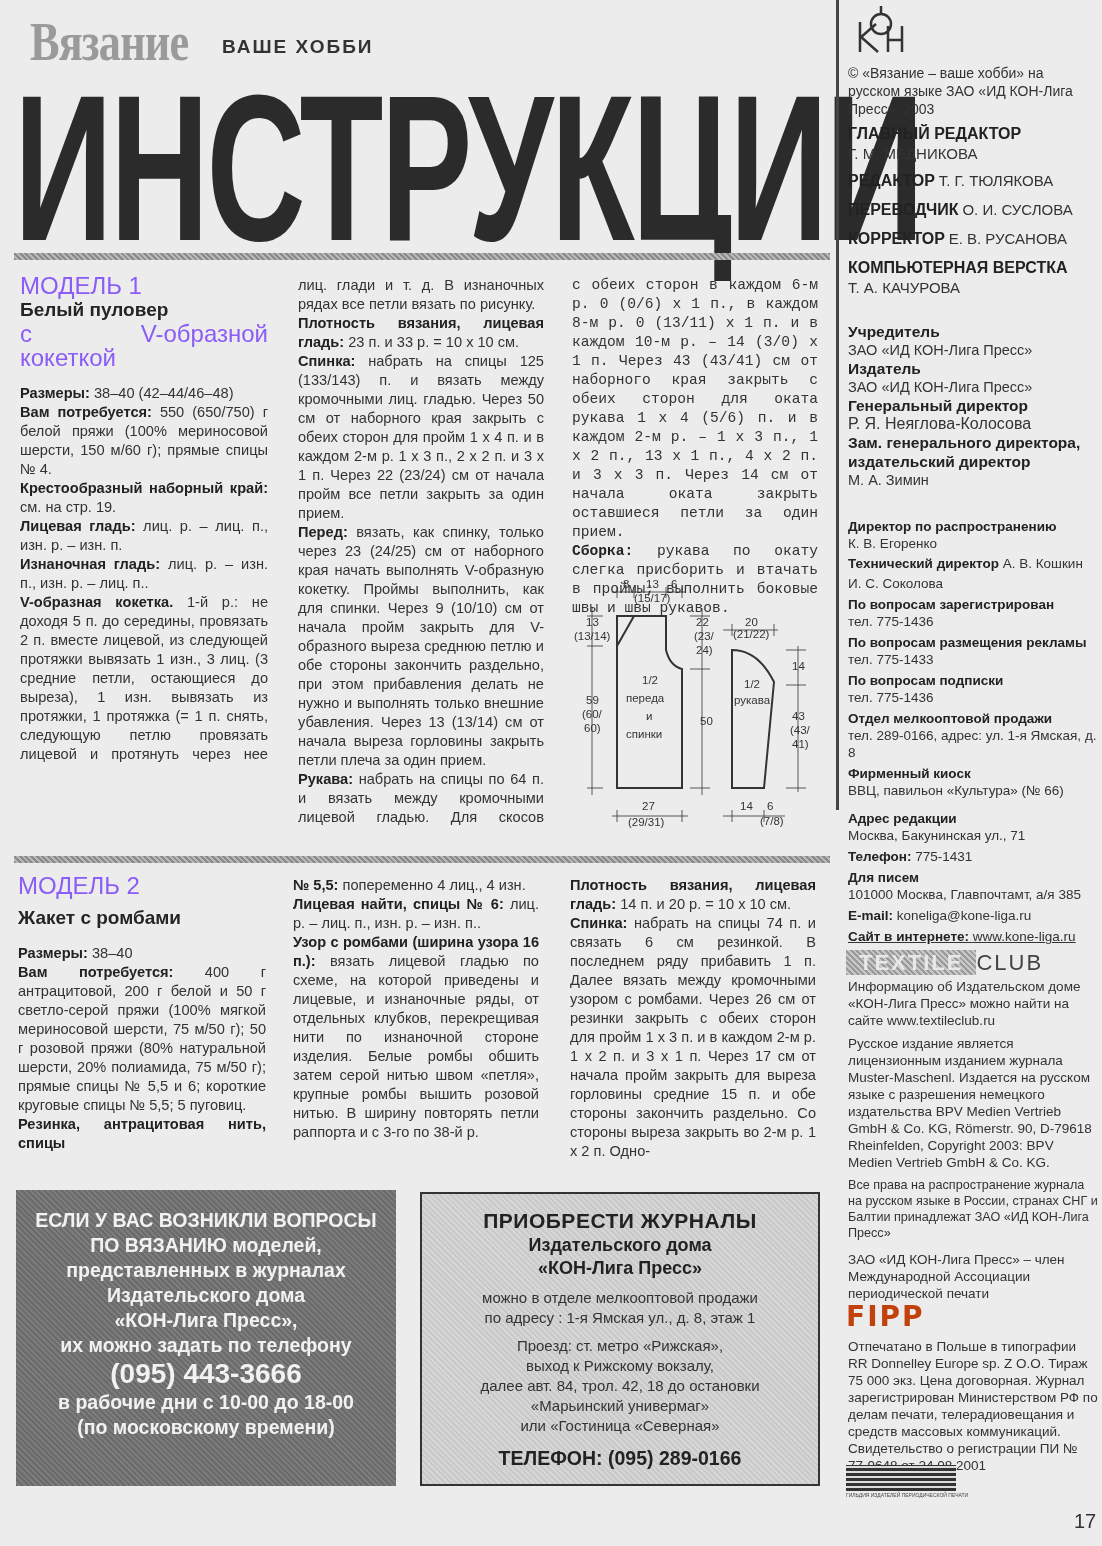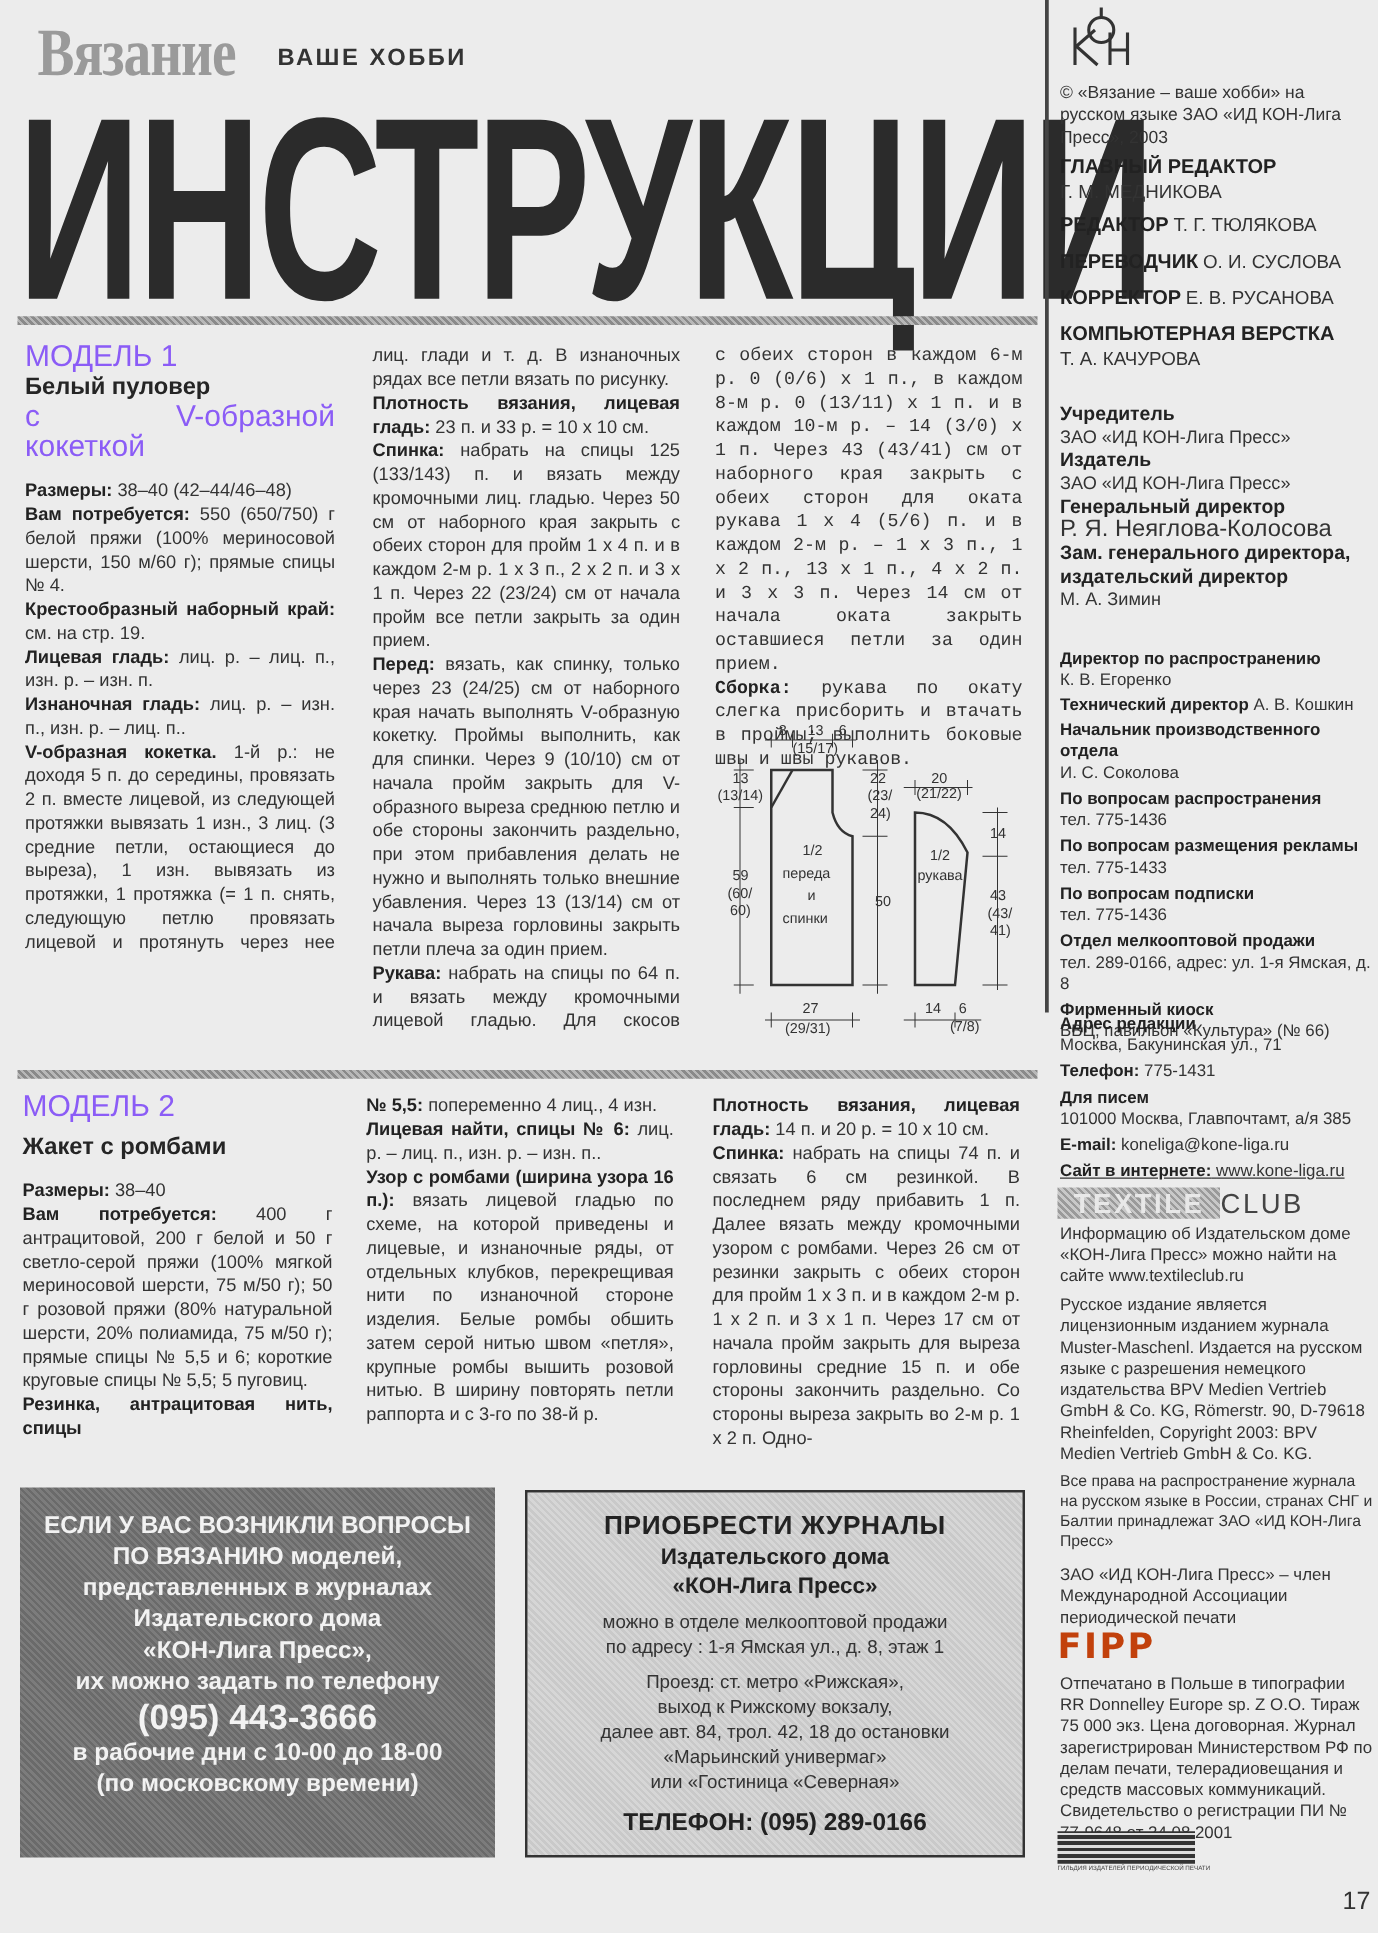--- a/index.html
+++ b/index.html
@@ -260,40 +260,39 @@
   <div>
       <div class="lbl">Учредитель</div>
       <div class="val" style="font-size:14.5px; line-height:18px;">ЗАО «ИД КОН-Лига Пресс»</div>
     </div>
   <div>
       <div class="lbl">Издатель</div>
       <div class="val" style="font-size:14.5px; line-height:18px;">ЗАО «ИД КОН-Лига Пресс»</div>
     </div>
   <div>
       <div class="lbl">Генеральный директор</div>
-      <div class="val" style="font-size:19px; line-height:18px;">Р. Я. Неяглова-Колосова</div>
+      <div class="val" style="font-size:16px; line-height:18px;">Р. Я. Неяглова-Колосова</div>
     </div>
   <div>
       <div class="lbl">Зам. генерального директора, издательский директор</div>
       <div class="val" style="font-size:14.5px; line-height:18px;">М. А. Зимин</div>
     </div>
 </div>
 
 <div class="abs imprint" style="top:518px;">
   <div>
       <div class="lbl-sm">Директор по распространению</div>
       <div class="val">К. В. Егоренко</div>
     </div>
   <div style="margin-top:3px;"><span class="lbl-sm">Технический директор</span> <span class="val">А. В. Кошкин</span></div>
   <div style="margin-top:3px;">
-      <div class="lbl-sm">Начальник производственного отдела</div>
       <div class="val">И. С. Соколова</div>
     </div>
   <div style="margin-top:4px;">
-      <div class="lbl-sm">По вопросам распространения</div>
+      <div class="lbl-sm">По вопросам зарегистрирован</div>
       <div class="val">тел. 775-1436</div>
     </div>
   <div style="margin-top:4px;">
       <div class="lbl-sm">По вопросам размещения рекламы</div>
       <div class="val">тел. 775-1433</div>
     </div>
   <div style="margin-top:4px;">
       <div class="lbl-sm">По вопросам подписки</div>
       <div class="val">тел. 775-1436</div>
     </div>

